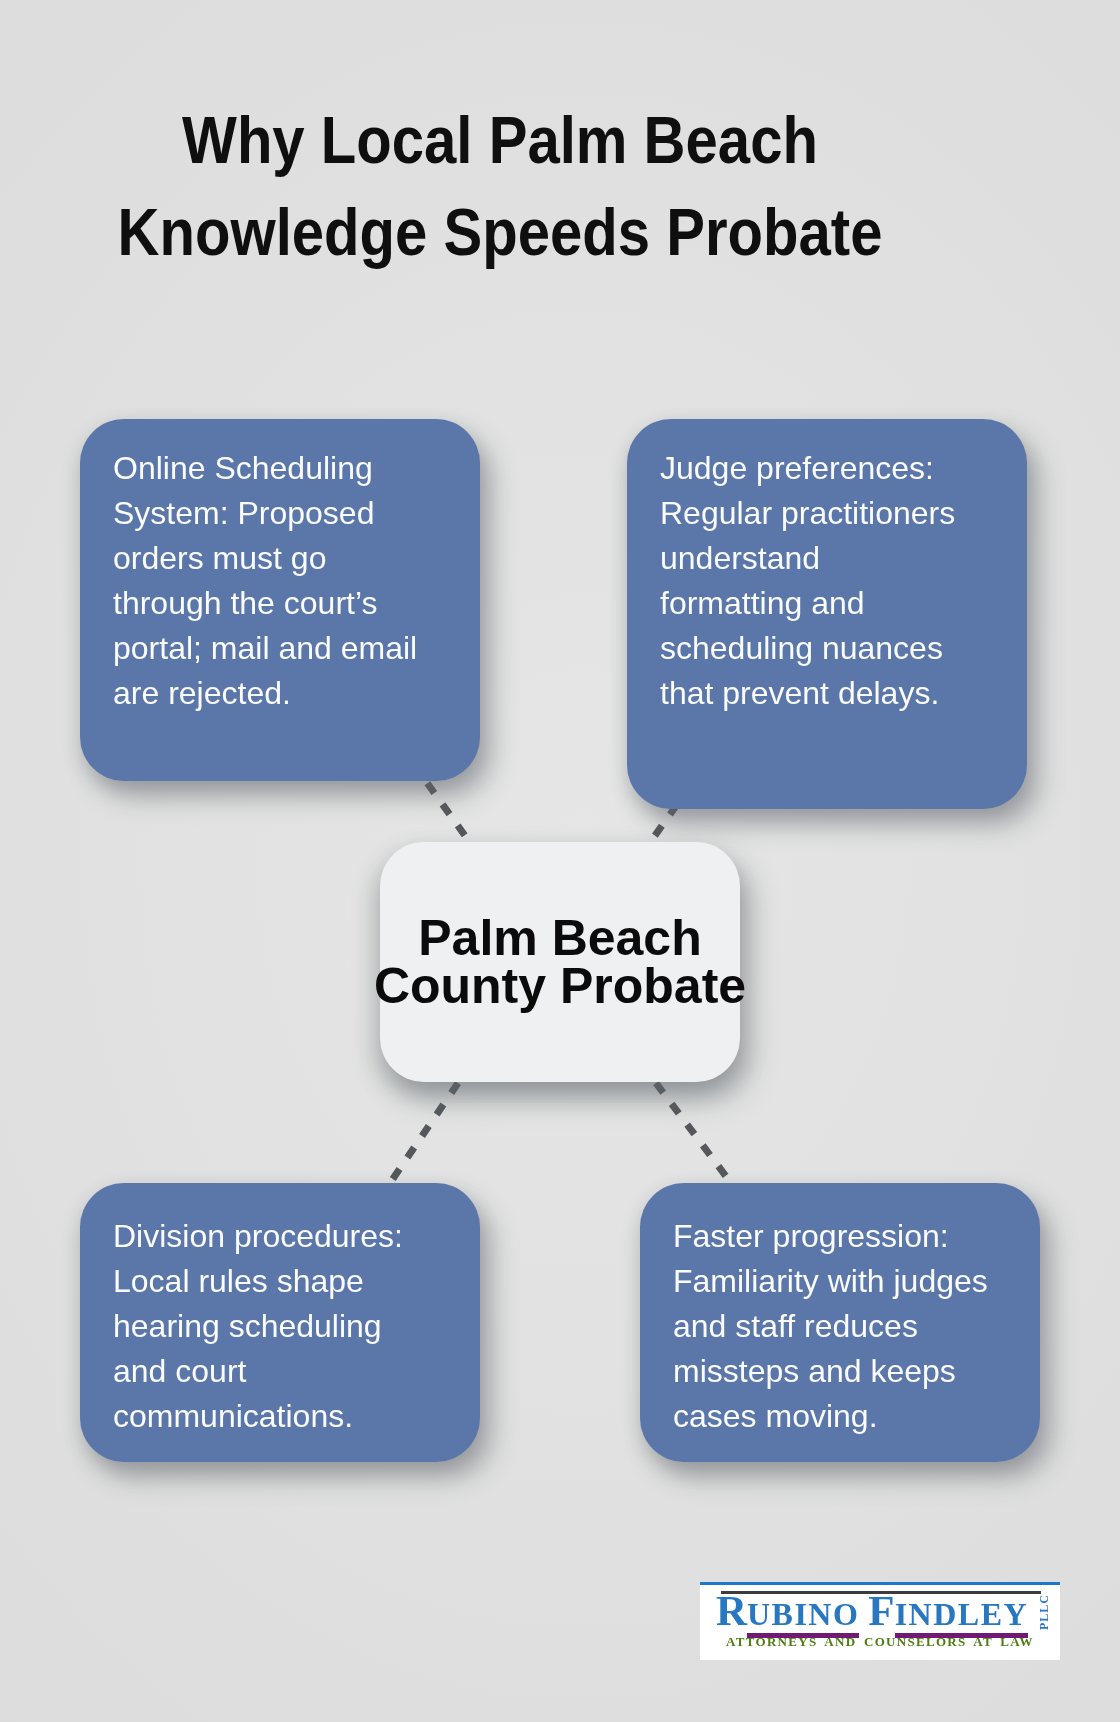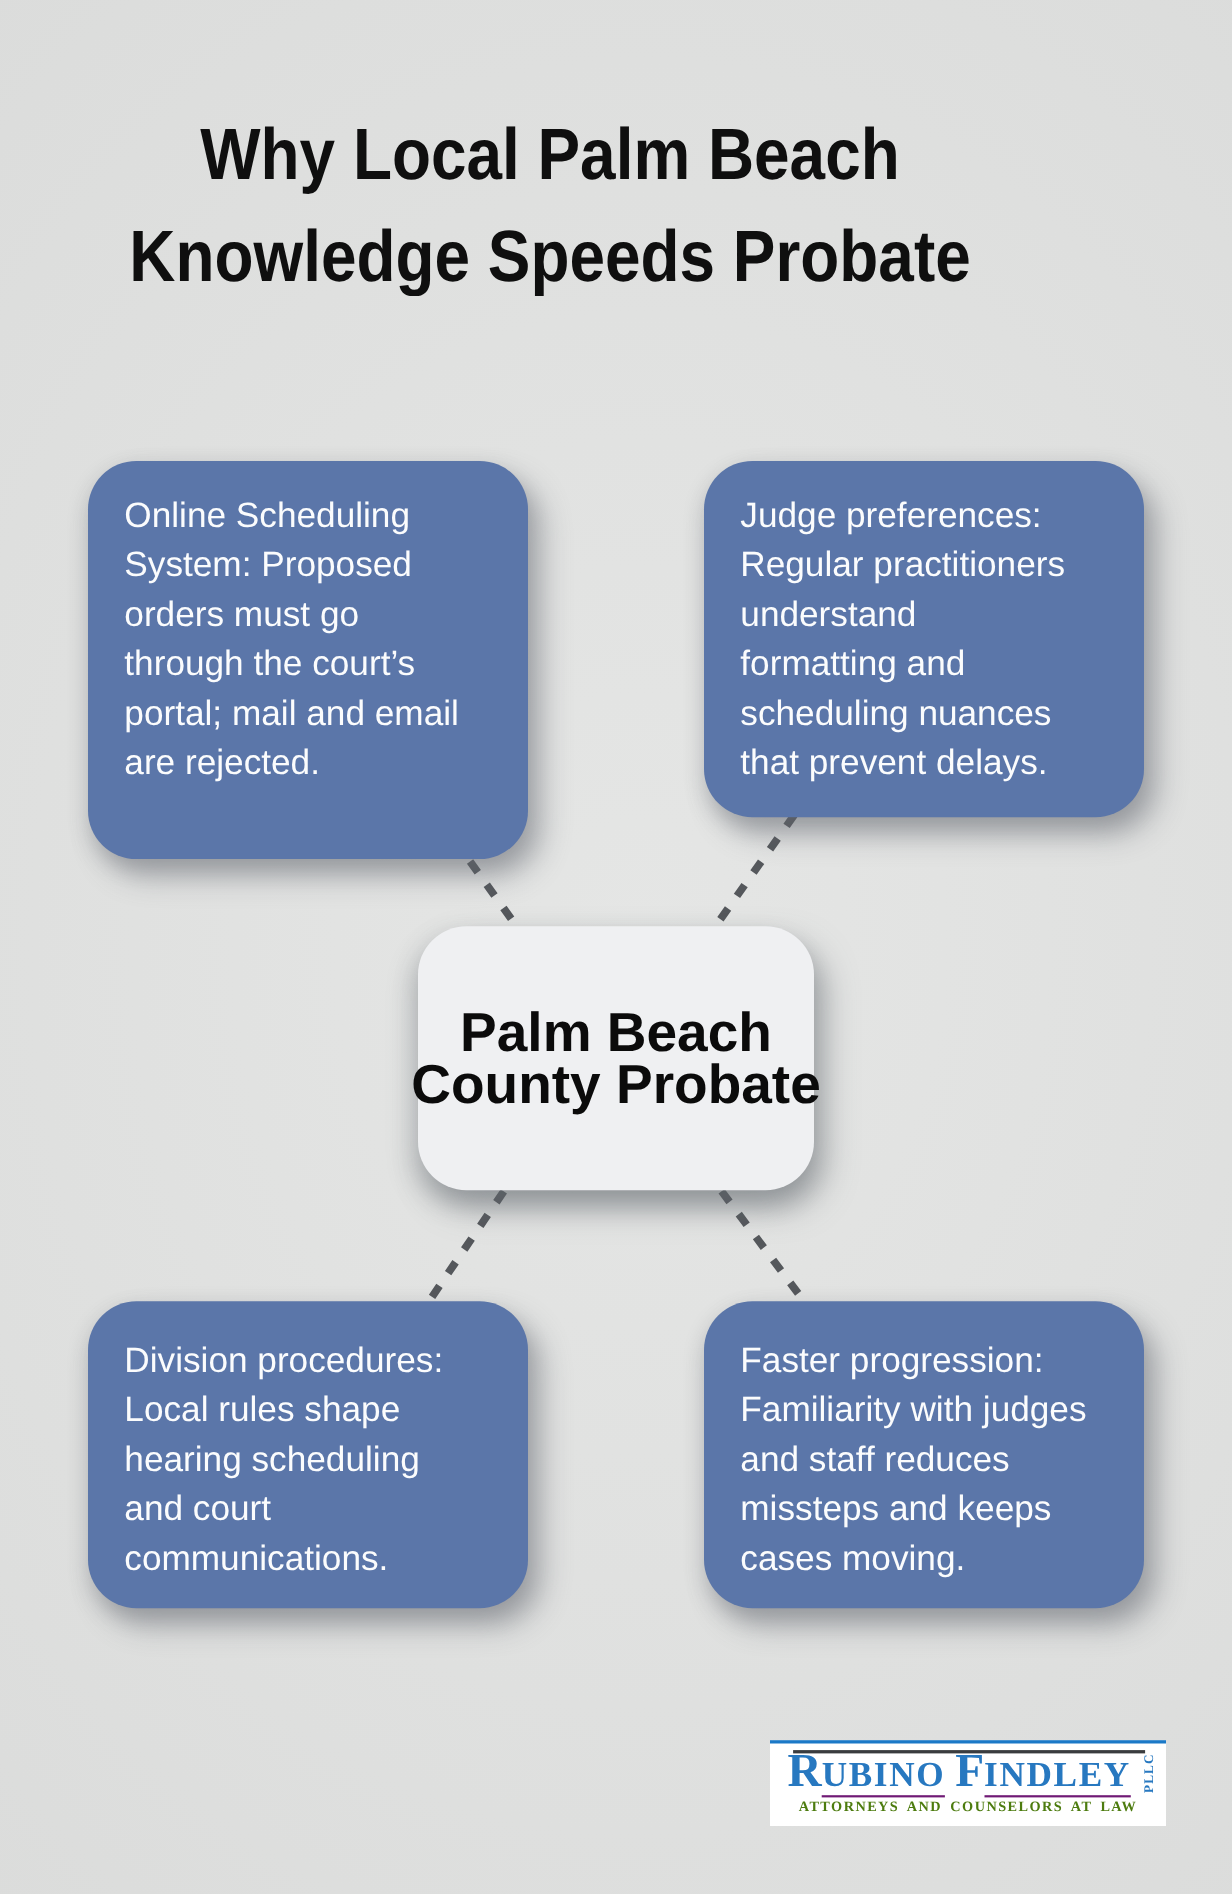--- a/index.html
+++ b/index.html
@@ -28,21 +28,21 @@
     background:#5b76a9; border-radius:44px;
     box-shadow: 12px 16px 26px rgba(98,103,110,0.45), 0 8px 18px rgba(98,103,110,0.25);
     color:#fbfcfd;
   }
   .node .txt {
     font-size:32px; line-height:45px; font-weight:400;
     padding:27px 6px 0 33px; white-space:pre;
   }
   .node.bottom .txt { padding-top:31px; }
   #node-tl { left:80px;  top:419px;  height:362px; }
-  #node-tr { left:640px; top:419px;  height:324px; }
+  #node-tr { left:627px; top:419px;  height:390px; }
   #node-bl { left:80px;  top:1183px; height:279px; }
   #node-br { left:640px; top:1183px; height:279px; }
   #center-node {
     position:absolute; left:380px; top:842px; width:360px; height:240px;
     background:#eff0f2; border-radius:44px;
     box-shadow: 10px 16px 28px rgba(98,103,110,0.5), -6px 12px 22px rgba(98,103,110,0.28);
     display:flex; align-items:center; justify-content:center;
     text-align:center; color:#0b0b0b;
     font-weight:700; font-size:50px; line-height:48px;
     white-space:pre;
@@ -53,21 +53,21 @@
   }
   #logo-accent { position:absolute; top:0; left:0; width:360px; height:3px; background:#1b79c7; }
   #logo-rule   { position:absolute; top:9px; left:21px; width:320px; height:3px; background:#3a3c3f; }
   #logo-name {
     position:absolute; top:7px; left:0; width:344px; text-align:center;
     font-family:"Liberation Serif", serif; font-weight:700; color:#2778c0;
     line-height:44px; white-space:nowrap;
   }
   #logo-name .lg { font-size:43px; }
   #logo-name .lg.second { margin-left:9px; }
-  #logo-name .sm { font-size:32px; letter-spacing:1.5px; border-bottom:2px solid #701a75; padding-bottom:1px; }
+  #logo-name .sm { font-size:32px; letter-spacing:1.5px; border-bottom:5px solid #701a75; padding-bottom:1px; }
   #logo-pllc {
     position:absolute; right:8px; top:12px;
     writing-mode:vertical-rl; transform:rotate(180deg);
     font-family:"Liberation Serif", serif; font-weight:700; font-size:12px;
     letter-spacing:1px; color:#2778c0;
   }
   #logo-tagline {
     position:absolute; left:0; top:52px; width:360px; text-align:center;
     font-family:"Liberation Serif", serif; font-weight:700; font-size:13px;
     letter-spacing:1.3px; word-spacing:3px; color:#4d7c0f; white-space:nowrap;

